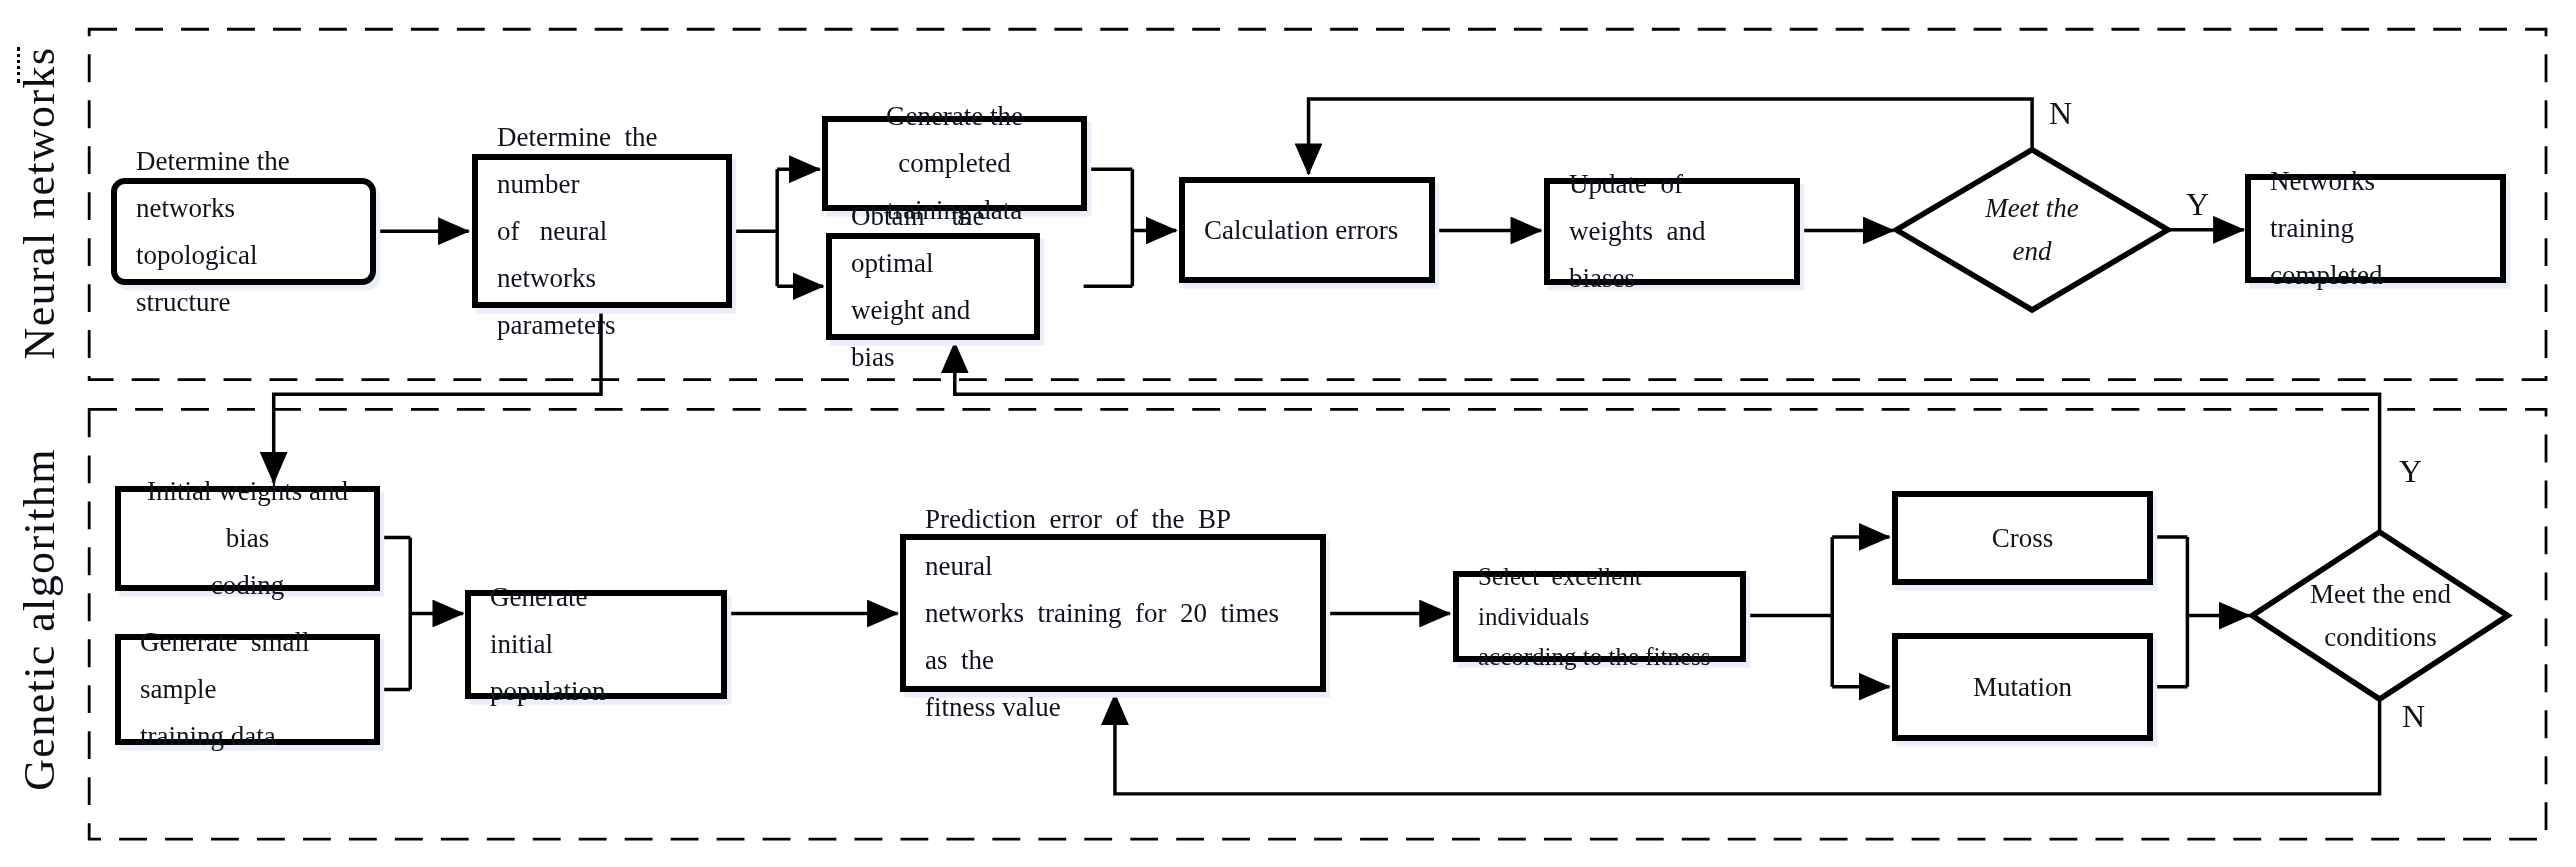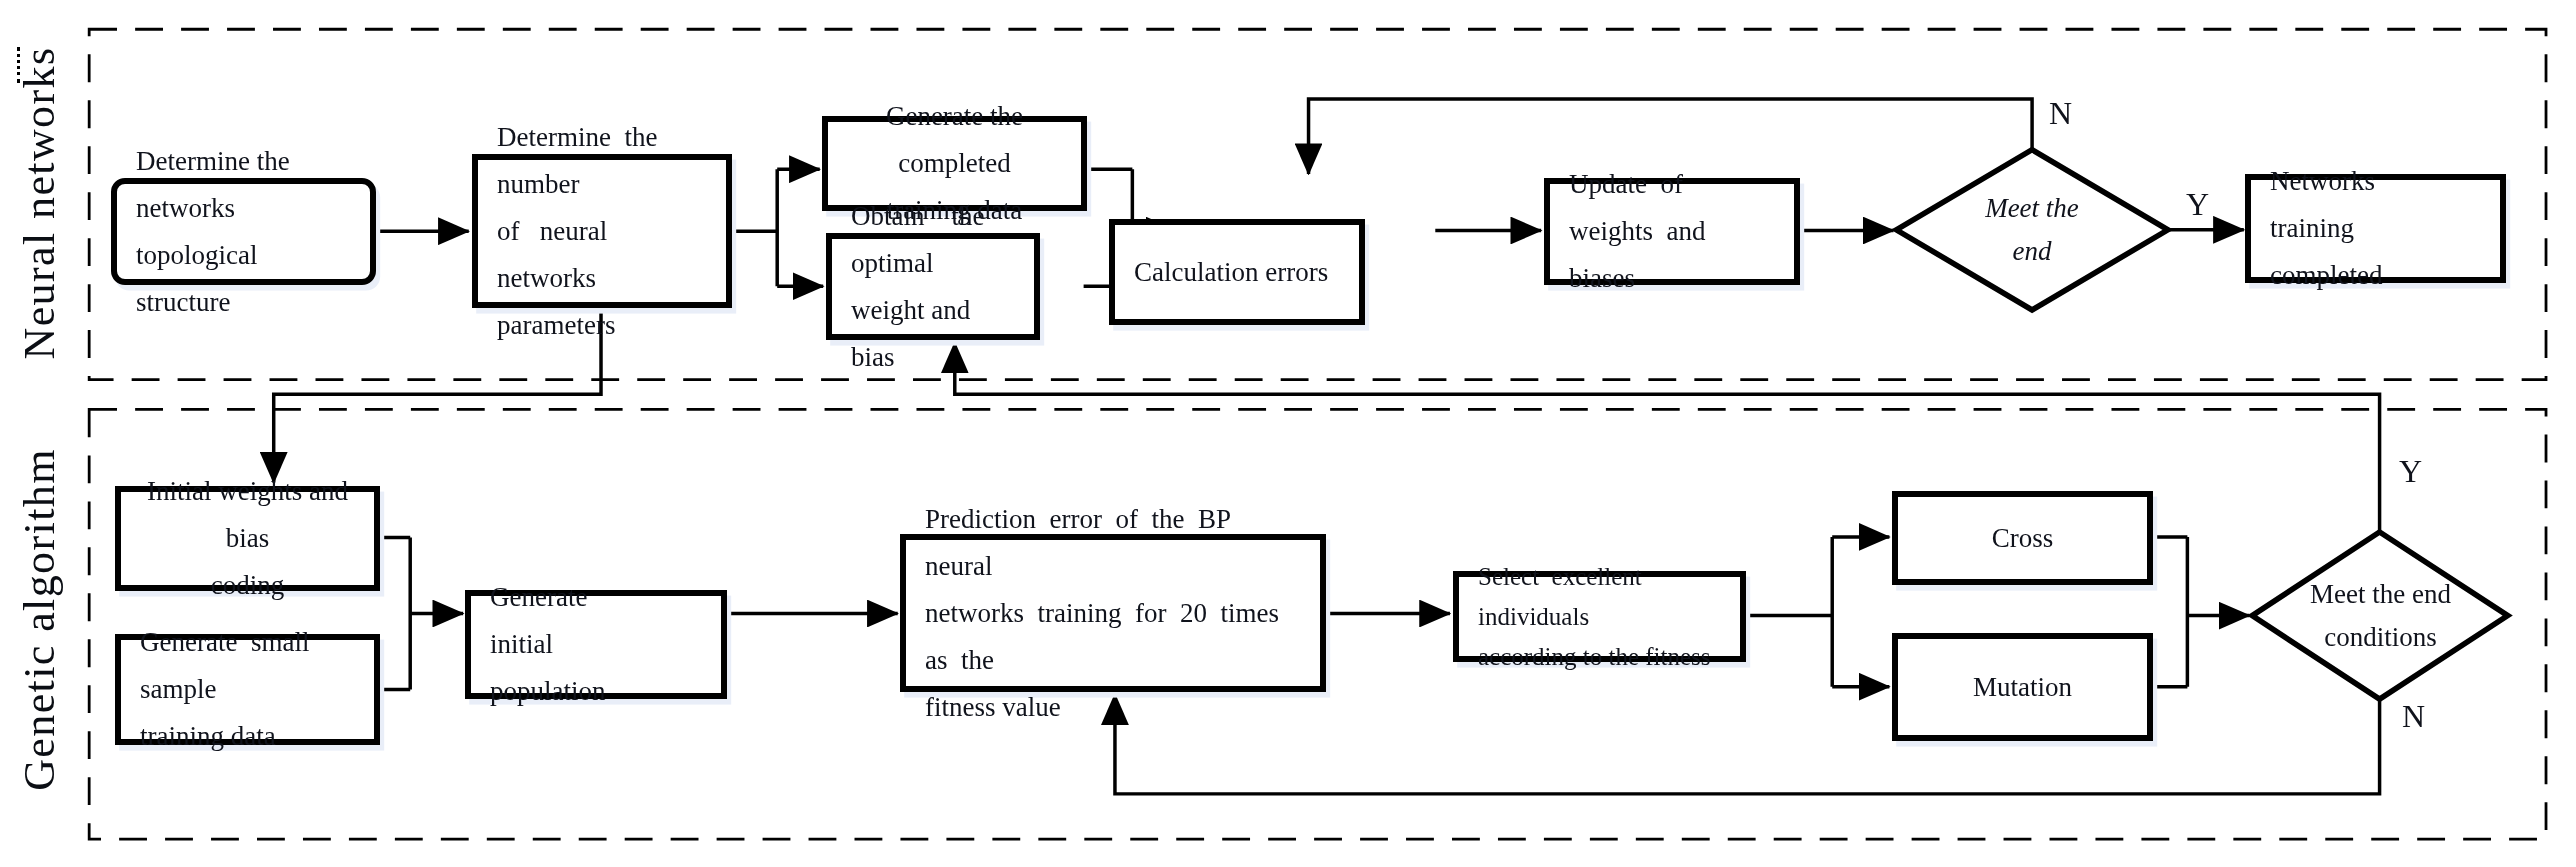--- a/index.html
+++ b/index.html
@@ -110,21 +110,21 @@
 
   <div class="box" style="left:111px;top:178px;width:265px;height:107px;border-radius:14px;">Determine the networks
 topological structure</div>
   <div class="box" style="left:472px;top:154px;width:260px;height:154px;">Determine  the  number
 of   neural   networks
 parameters</div>
   <div class="box center" style="left:822px;top:116px;width:265px;height:95px;">Generate the completed
 training data</div>
   <div class="box" style="left:826px;top:233px;width:214px;height:107px;">Obtain    the    optimal
 weight and bias</div>
-  <div class="box" style="left:1109px;top:177px;width:256px;height:106px;margin-top:42px;">Calculation errors</div>
+  <div class="box" style="left:1179px;top:177px;width:256px;height:106px;">Calculation errors</div>
   <div class="box" style="left:1544px;top:178px;width:256px;height:107px;">Update  of  weights  and
 biases</div>
   <div class="box" style="left:2245px;top:174px;width:261px;height:109px;">Networks          training
 completed</div>
 
   <div class="dlabel" style="left:1931px;top:187px;width:202px;height:86px;font-style:italic;">Meet the
 end</div>
 
   <div class="box center" style="left:115px;top:486px;width:265px;height:105px;">Initial weights and bias
 coding</div>

